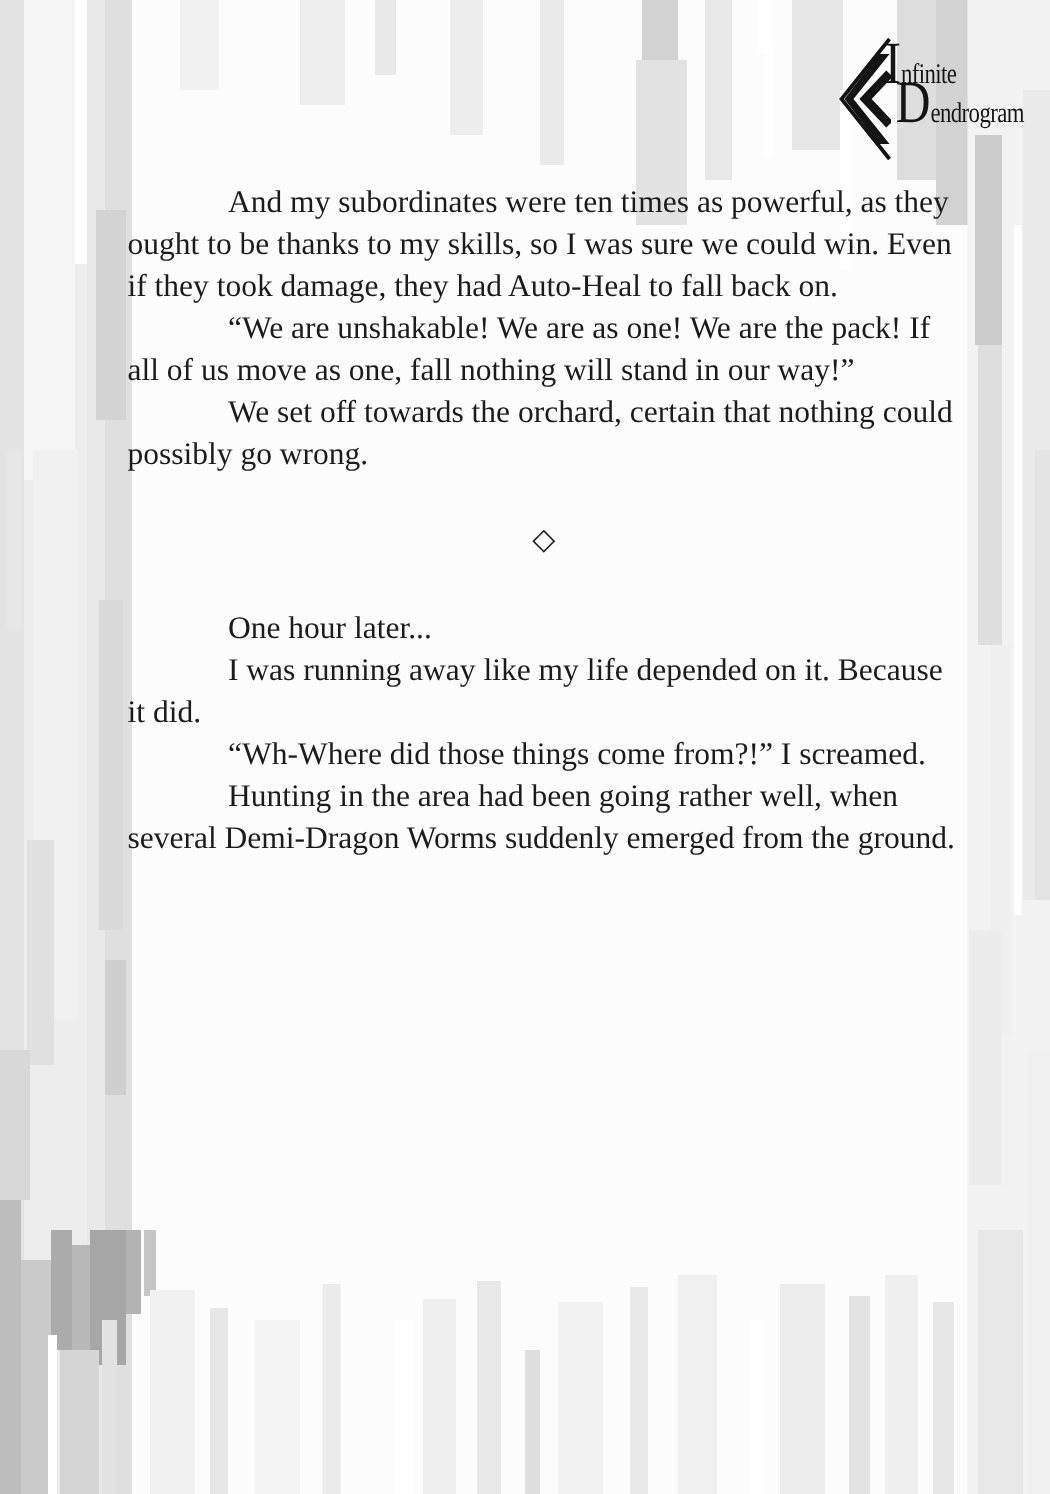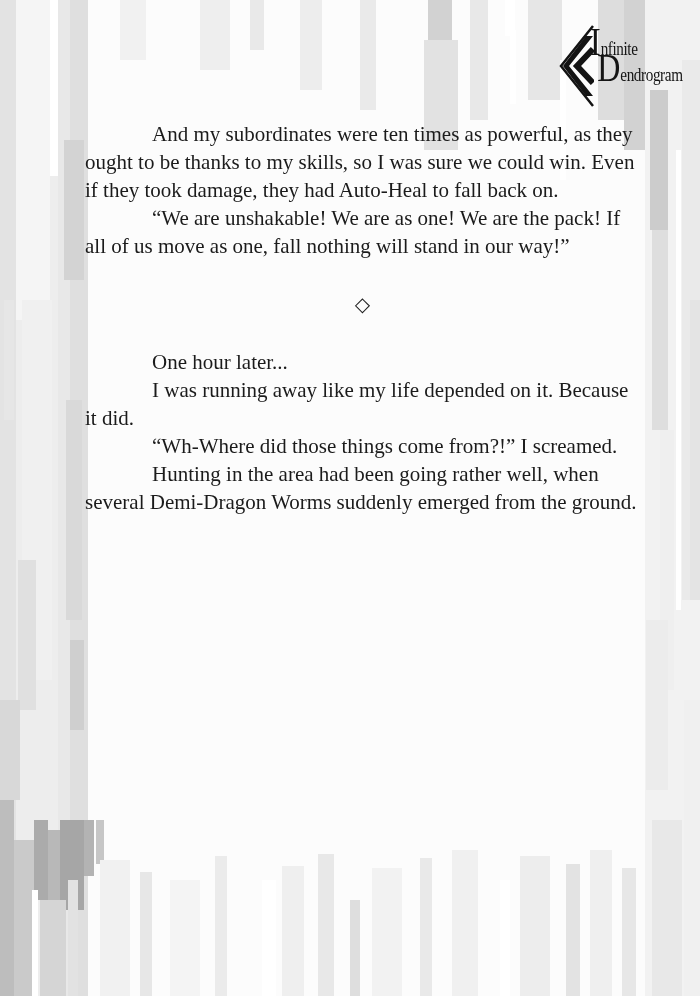--- a/index.html
+++ b/index.html
@@ -110,18 +110,19 @@
   </svg>
   <div class="logo-words">
     <div class="logo-line logo-line1"><span class="logo-initial">I</span><span class="logo-rest">nfinite</span></div>
     <div class="logo-line logo-line2"><span class="logo-initial">D</span><span class="logo-rest">endrogram</span></div>
   </div>
 </div>
 
 <div class="text-block">
   <p>And my subordinates were ten times as powerful, as they ought to be thanks to my skills, so I was sure we could win. Even if they took damage, they had Auto-Heal to fall back on.</p>
   <p>“We are unshakable! We are as one! We are the pack! If all of us move as one, fall nothing will stand in our way!”</p>
+  <p>We set off towards the orchard, certain that nothing could possibly go wrong.</p>
   <div class="divider-row">◇</div>
   <p>One hour later...</p>
   <p>I was running away like my life depended on it. Because it did.</p>
   <p>“Wh-Where did those things come from?!” I screamed.</p>
   <p>Hunting in the area had been going rather well, when several Demi-Dragon Worms suddenly emerged from the ground.</p>
 </div>
 
 </body></html>

